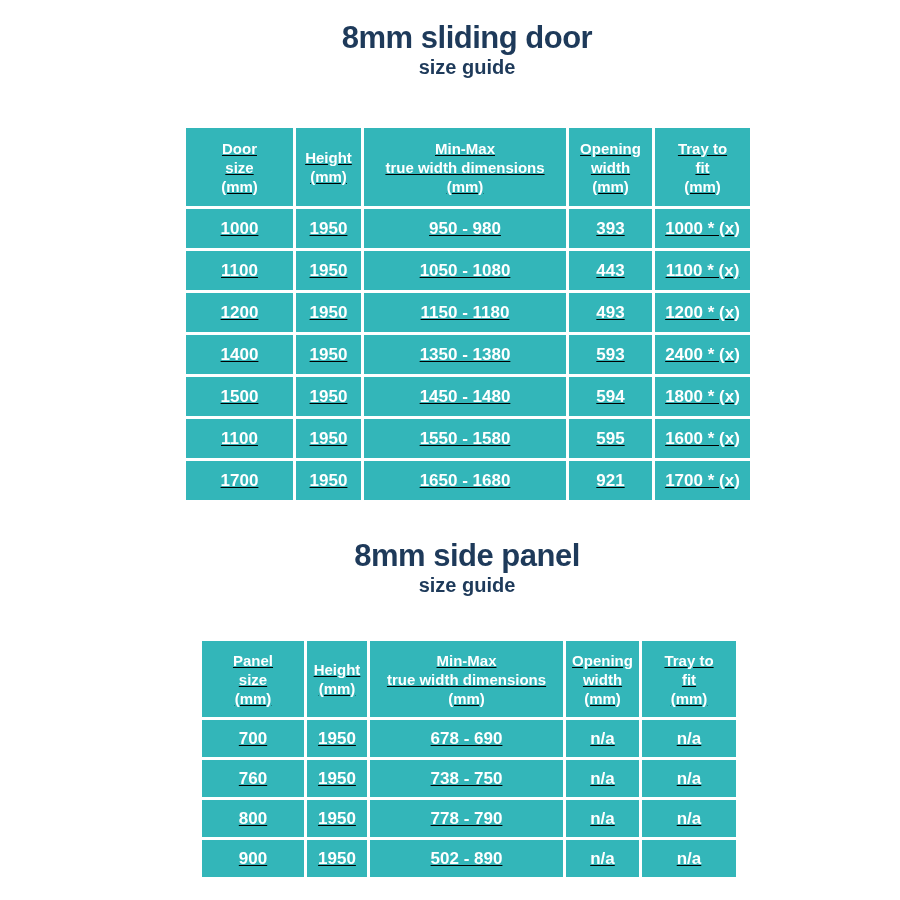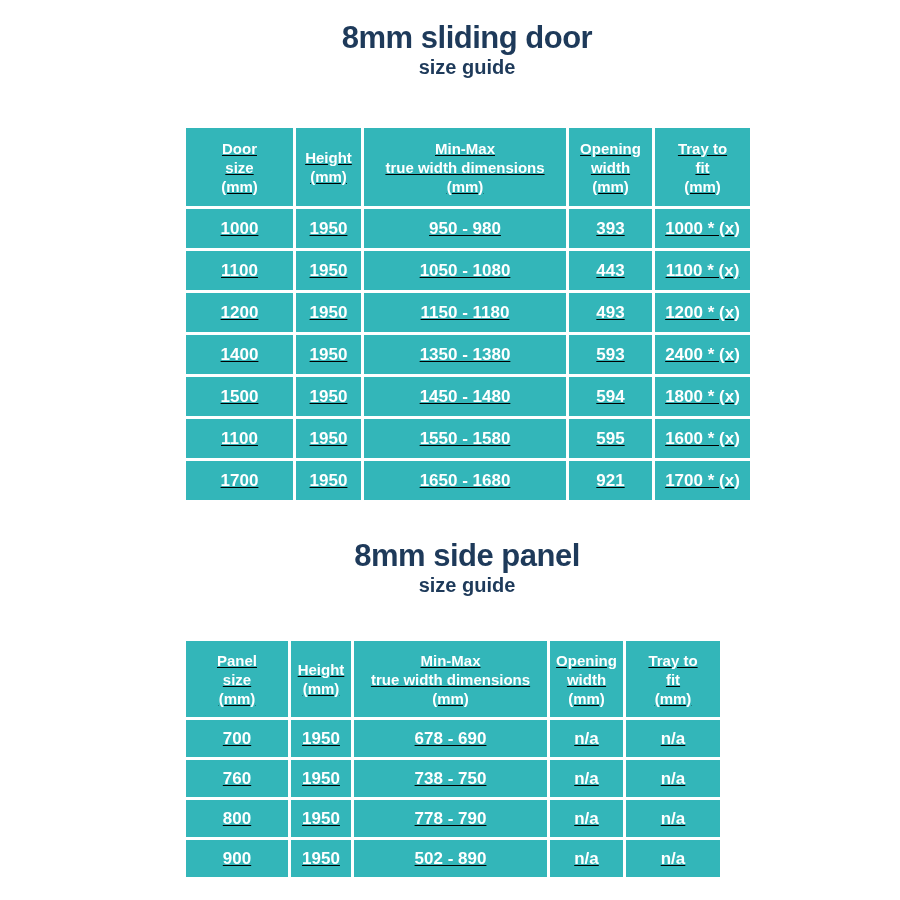--- a/index.html
+++ b/index.html
@@ -34,21 +34,21 @@
     display: grid;
     gap: 3px;
     text-decoration: underline;
   }
   .table-1 {
     left: 186px; top: 128px;
     grid-template-columns: 107px 65px 202px 83px 95px;
     grid-template-rows: 78px repeat(7, 39px);
   }
   .table-2 {
-    left: 186px; top: 641px;
+    left: 202px; top: 641px;
     grid-template-columns: 102px 60px 193px 73px 94px;
     grid-template-rows: 76px repeat(4, 37px);
   }
   .row { display: contents; }
   .cell {
     background: var(--teal);
     color: var(--cell-text);
     font-weight: bold;
     font-size: 17px;
     display: flex;

